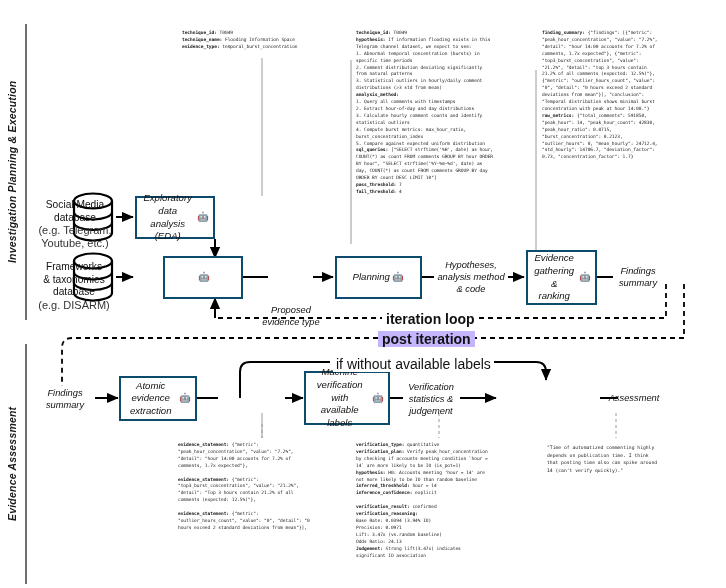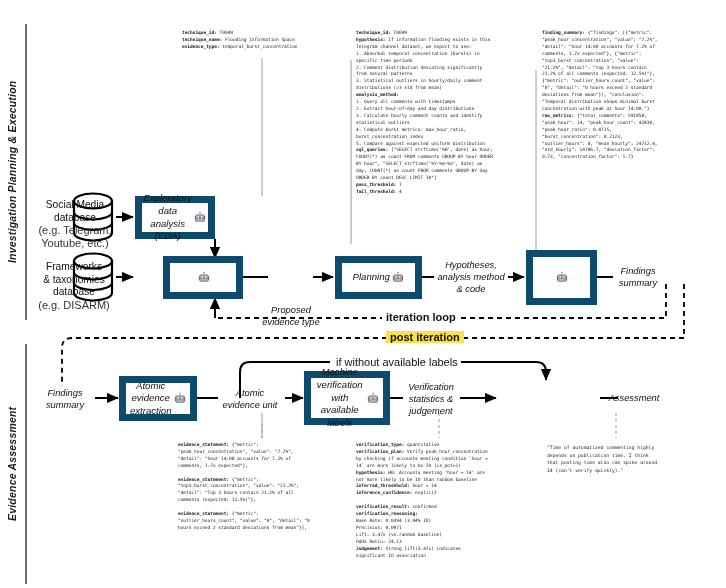--- a/index.html
+++ b/index.html
@@ -18,21 +18,21 @@
     letter-spacing:.2px;
     color:#1a1a1a;
     white-space:nowrap;
     text-align:center;
   }
   .lane-rule{position:absolute;width:2px;background:#6f6f6f;}
 
   
   .pbox{
     position:absolute;
-    border:7px solid #0c4a6e;
+    border:2px solid #0c4a6e;
     background:#fff;
     display:flex;align-items:center;justify-content:center;
     text-align:center;
     font-style:italic;
     font-size:9.6px;
     line-height:1.32;
     padding:2px 4px;
     box-sizing:border-box;
   }
   .pbox .bi{font-style:normal;}
@@ -42,21 +42,21 @@
     position:absolute;
     font-style:italic;
     font-size:9.3px;
     line-height:1.28;
     text-align:center;
     color:#111;
     white-space:pre-line;
   }
   .dashlabel{
     position:absolute;
-    font-size:11px;
+    font-size:14px;
     font-weight:bold;
     color:#111;
     white-space:nowrap;
   }
   .dashlabel.it{font-weight:normal;}
 
   
   .db{position:absolute;width:42px;height:50px;}
   .db svg{display:block;}
 
@@ -219,46 +219,47 @@
   <div class="pbox" style="left:163px;top:256px;width:80px;height:43px;">
       <span class="bi">&nbsp;🤖</span>
   </div>
 
   <div class="pbox" style="left:335px;top:256px;width:87px;height:43px;">
     <span style="white-space:pre-line;text-align:right;">Planning</span>
       <span class="bi">&nbsp;🤖</span>
   </div>
 
   <div class="pbox" style="left:526px;top:250px;width:71px;height:55px;">
+    <span style="white-space:pre-line;">Evidence
+gathering &amp;
+ranking</span>
       <span class="bi">&nbsp;🤖</span>
   </div>
 
   <div class="elabel" style="left:253px;top:266px;width:76px;margin-top:39px;">Proposed
 evidence type</div>
   <div class="elabel" style="left:427px;top:260px;width:88px;">Hypotheses,
 analysis method
 &amp; code</div>
   <div class="elabel" style="left:608px;top:266px;width:60px;">Findings
 summary</div>
 
   <div class="dashlabel" style="left:382px;top:311px;background:#fff;padding:0 4px;">iteration loop</div>
 
-  <div class="dashlabel" style="left:386px;top:331px;background:#fde047;padding:0 4px;">post iteration</div>
+  <div class="dashlabel" style="left:378px;top:331px;background:#c4b5fd;padding:0 4px;">post iteration</div>
 
   <div class="elabel" style="left:34px;top:388px;width:62px;">Findings
 summary</div>
 
   <div class="pbox" style="left:119px;top:376px;width:78px;height:45px;">
     <span style="white-space:pre-line;">Atomic evidence
 extraction</span>
       <span class="bi">&nbsp;🤖</span>
   </div>
 
-  <div class="elabel" style="left:210px;top:388px;width:80px;">Atomic
-evidence unit</div>
 
   <div class="pbox" style="left:304px;top:371px;width:86px;height:54px;">
     <span style="white-space:pre-line;">Machine
 verification with
 available labels</span>
       <span class="bi">&nbsp;🤖</span>
   </div>
 
   <div class="elabel" style="left:396px;top:382px;width:70px;">Verification
 statistics &amp;

